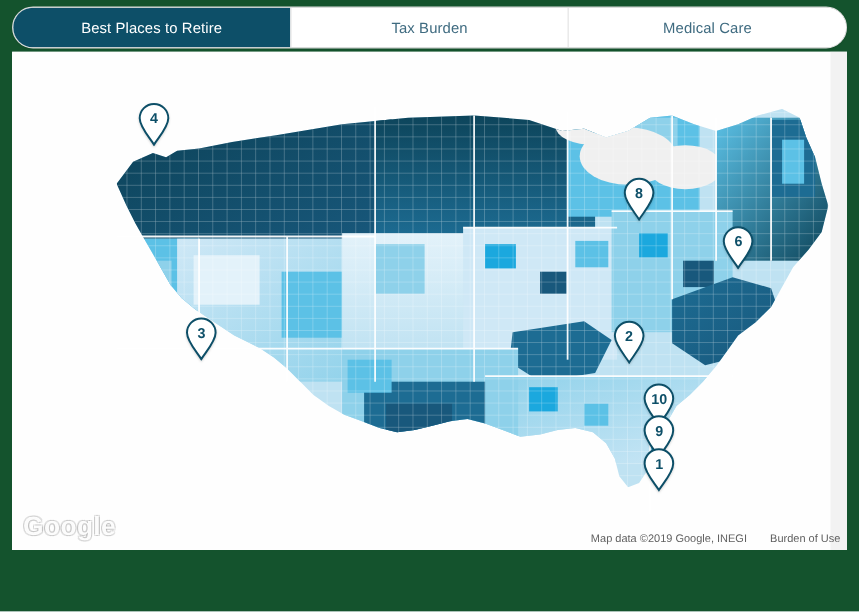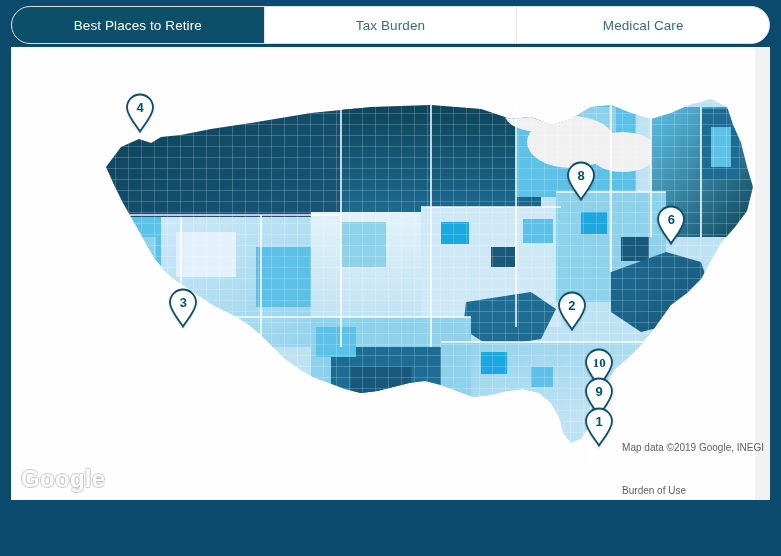--- a/index.html
+++ b/index.html
@@ -9,21 +9,21 @@
     width: 781px; height: 556px;
     overflow: hidden;
     background: #f7f7f7;
     font-family: "Liberation Sans", sans-serif;
   }
 
   #app {
     position: relative;
     width: 781px;
     height: 556px;
-    background: #0c4a6e;
+    background: #14532d;
   }
 
   
   .tabbar {
     position: absolute;
     left: 11px; top: 6px;
     width: 759px; height: 38px;
     display: flex;
     background: #ffffff;
     border: 1px solid #dcdcdc;
@@ -117,24 +117,23 @@
       -1px -1px 0 rgba(0,0,0,.12),
        1px -1px 0 rgba(0,0,0,.12),
       -1px  1px 0 rgba(0,0,0,.12),
        1px  1px 0 rgba(0,0,0,.12);
     user-select: none;
   }
   .attrib {
     position: absolute;
     right: 6px; bottom: 4px;
     display: flex;
-    gap: 32px;
+    gap: 21px;
     font-size: 10px;
     color: #5f5f5f;
-    flex-direction: column;
   }
   .attrib .tou { cursor: pointer; }
 
   
   .legend {
     position: absolute;
     left: 196px; top: 513px;
     width: 389px;
   }
   .legend-labels {
@@ -324,21 +323,21 @@
           <path d="M15 1.5 C7.8 1.5 2 7.3 2 14.5 C2 22.2 10.5 31.5 15 38.5 C19.5 31.5 28 22.2 28 14.5 C28 7.3 22.2 1.5 15 1.5 Z" fill="#ffffff" stroke="#0d4f68" stroke-width="1.8"></path>
         </svg>
       <div class="num">3</div>
     </div>
     <div class="marker" style="left:73.9%;  top:62.7%;">
       <svg viewBox="0 0 30 40">
           <path d="M15 1.5 C7.8 1.5 2 7.3 2 14.5 C2 22.2 10.5 31.5 15 38.5 C19.5 31.5 28 22.2 28 14.5 C28 7.3 22.2 1.5 15 1.5 Z" fill="#ffffff" stroke="#0d4f68" stroke-width="1.8"></path>
         </svg>
       <div class="num">2</div>
     </div>
-    <div class="marker" style="left:77.5%;  top:75.2%;font-family:Liberation Serif, serif;">
+    <div class="marker" style="left:77.5%;  top:75.2%;">
       <svg viewBox="0 0 30 40">
           <path d="M15 1.5 C7.8 1.5 2 7.3 2 14.5 C2 22.2 10.5 31.5 15 38.5 C19.5 31.5 28 22.2 28 14.5 C28 7.3 22.2 1.5 15 1.5 Z" fill="#ffffff" stroke="#0d4f68" stroke-width="1.8"></path>
         </svg>
       <div class="num">10</div>
     </div>
     <div class="marker" style="left:77.5%;  top:81.7%;">
       <svg viewBox="0 0 30 40">
           <path d="M15 1.5 C7.8 1.5 2 7.3 2 14.5 C2 22.2 10.5 31.5 15 38.5 C19.5 31.5 28 22.2 28 14.5 C28 7.3 22.2 1.5 15 1.5 Z" fill="#ffffff" stroke="#0d4f68" stroke-width="1.8"></path>
         </svg>
       <div class="num">9</div>

